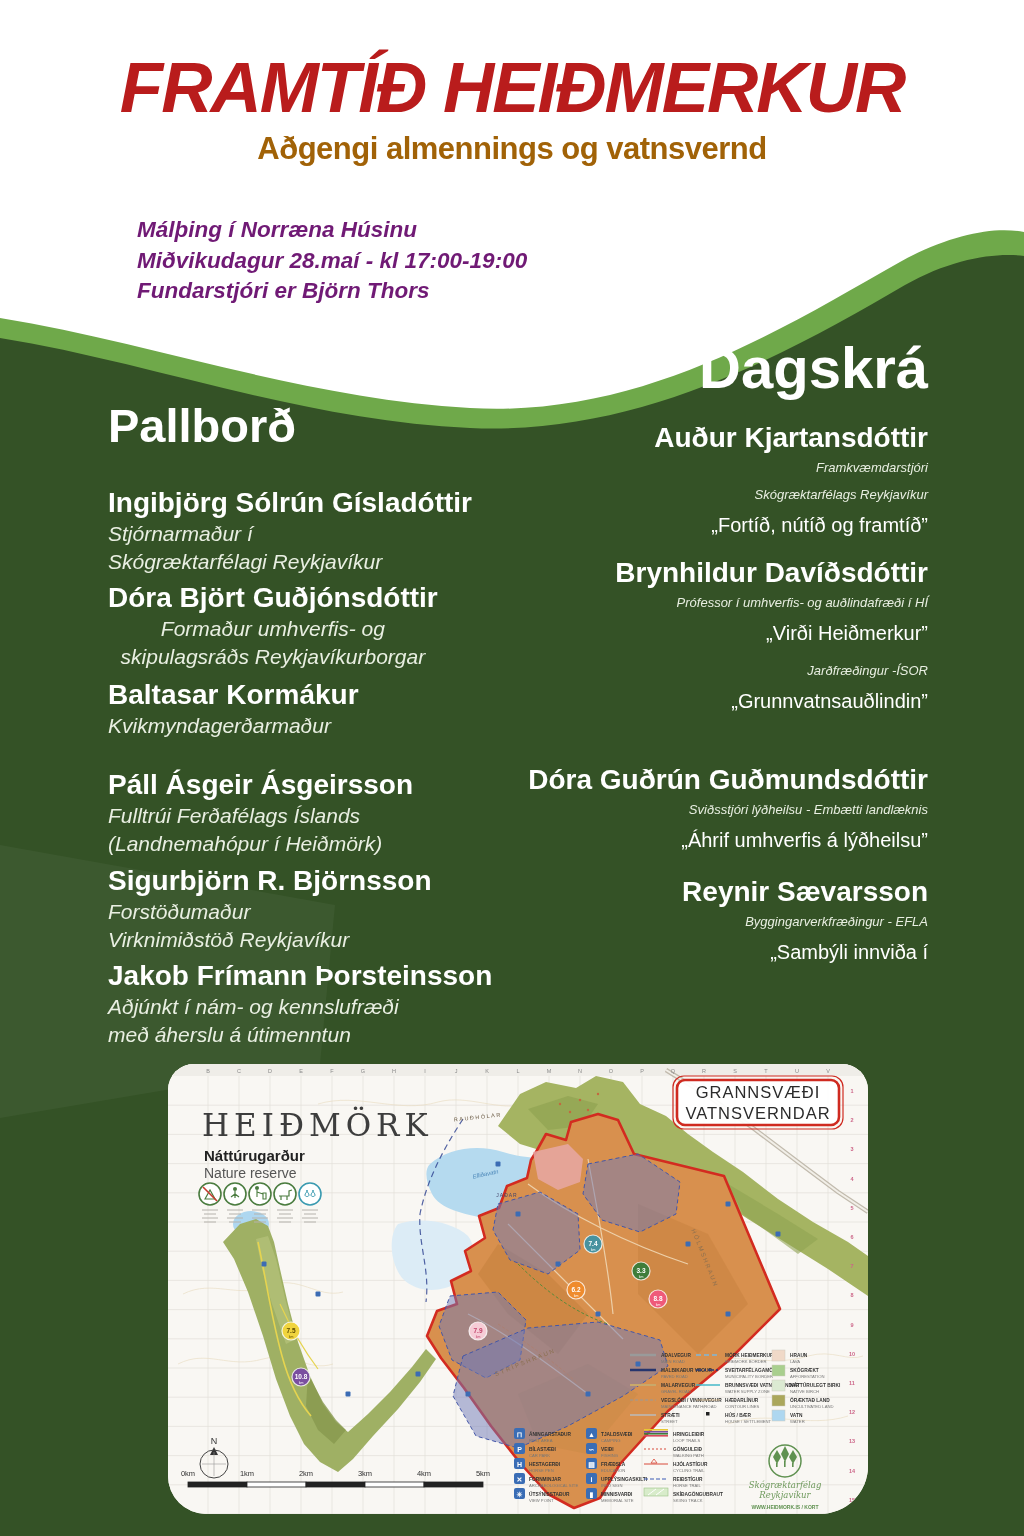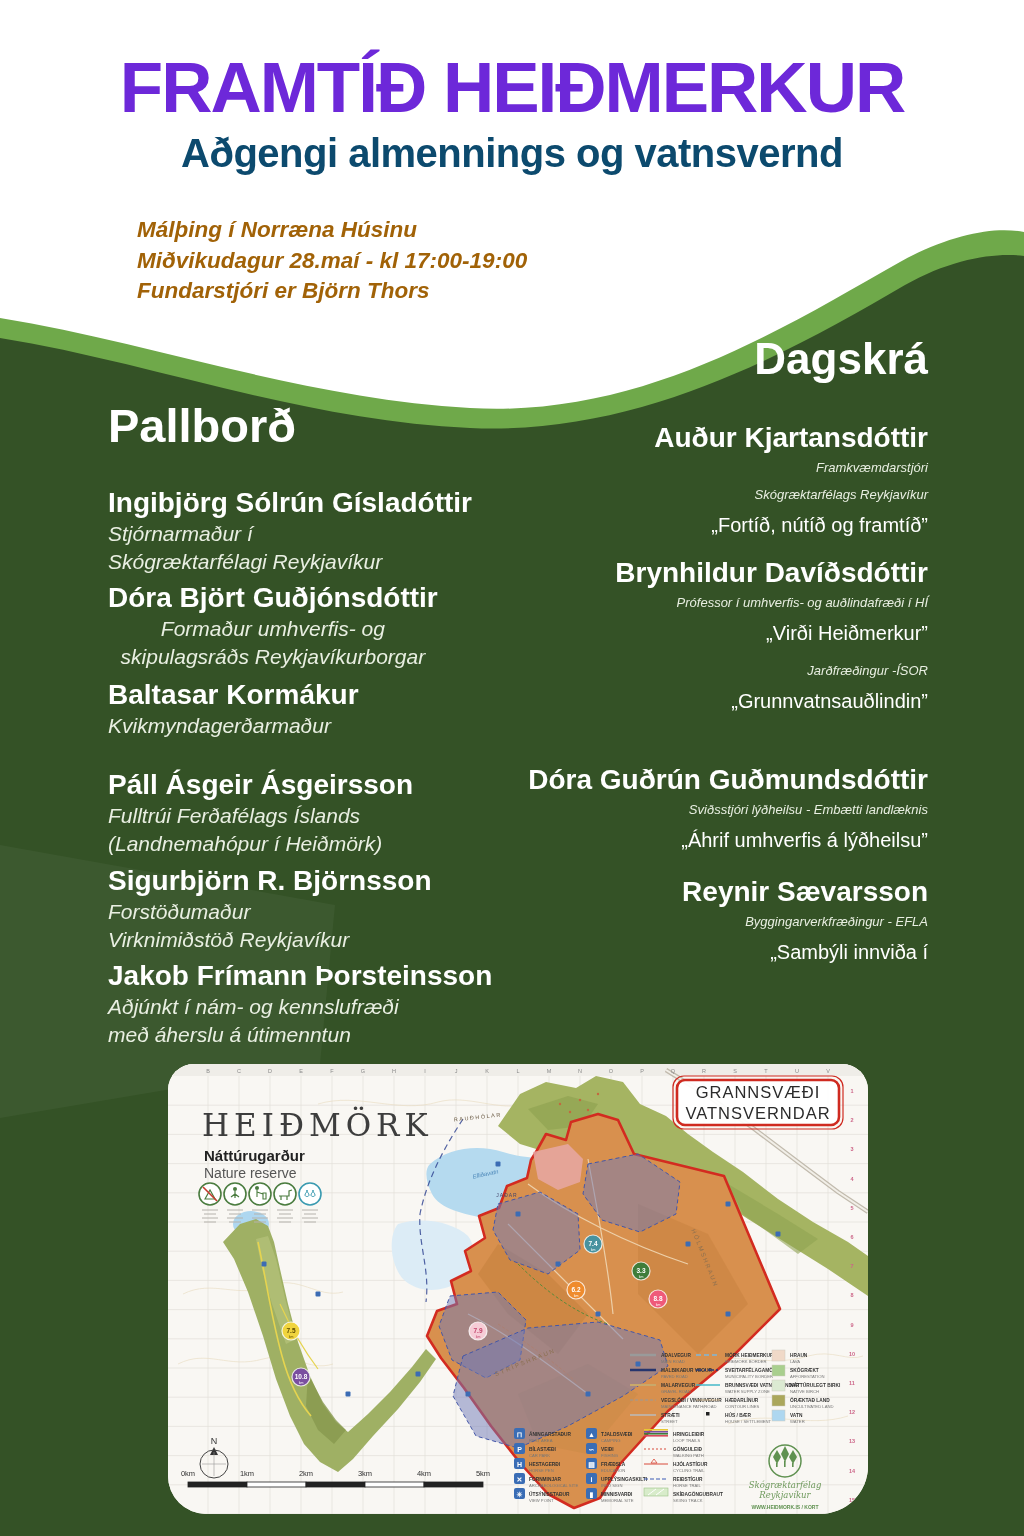--- a/index.html
+++ b/index.html
@@ -1,27 +1,27 @@
 <!DOCTYPE html>
 <html><head>
 <meta charset="utf-8">
 <style>
   html,body{margin:0;padding:0;background:#222;}
   .poster{position:relative;width:1024px;height:1536px;background:#ffffff;overflow:hidden;
           font-family:"Liberation Sans",sans-serif;}
   #bg-svg{position:absolute;left:0;top:0;z-index:0;}
   .layer{position:absolute;z-index:2;}
   .title{left:0;top:47px;width:1024px;text-align:center;font-size:71px;font-weight:bold;
-         color:#6d28d9;letter-spacing:-2px;}
-  .subtitle{left:0;top:131px;width:1024px;text-align:center;font-size:40px;font-weight:bold;
-         color:#0c4a6e;letter-spacing:-0.5px;}
+         color:#b91c1c;letter-spacing:-2px;font-style:italic;}
+  .subtitle{left:0;top:131px;width:1024px;text-align:center;font-size:31px;font-weight:bold;
+         color:#a16207;letter-spacing:-0.5px;}
   .event-info{left:137px;top:215px;font-size:22.5px;font-style:italic;font-weight:600;
-         color:#a16207;line-height:30.5px;}
+         color:#701a75;line-height:30.5px;}
   .heading-left{left:108px;top:398px;color:#fff;font-size:47px;font-weight:bold;text-align:right;}
-  .heading-right{right:96px;top:334px;color:#fff;font-size:44px;font-weight:bold;text-align:right;}
+  .heading-right{right:96px;top:334px;color:#fff;font-size:58px;font-weight:bold;text-align:right;}
   .member{position:absolute;left:108px;color:#fff;z-index:2;}
   .member .name{font-size:28px;font-weight:bold;line-height:34px;}
   .member .role{font-size:21px;font-style:italic;line-height:27.5px;color:#e9efe2;}
   .speaker{position:absolute;right:96px;text-align:right;color:#fff;z-index:2;}
   .speaker .name{font-size:28px;font-weight:bold;line-height:33px;}
   .speaker .role{font-size:13px;font-style:italic;line-height:27px;color:#e9efe2;}
   .speaker .talk{font-size:20px;font-weight:normal;line-height:30px;margin-top:2px;}
   .map-card{position:absolute;left:168px;top:1064px;width:700px;height:450px;background:#f9f7f3;
          border-radius:26px 26px 48px 38px;overflow:hidden;z-index:3;}
   .map-card svg{display:block;}

